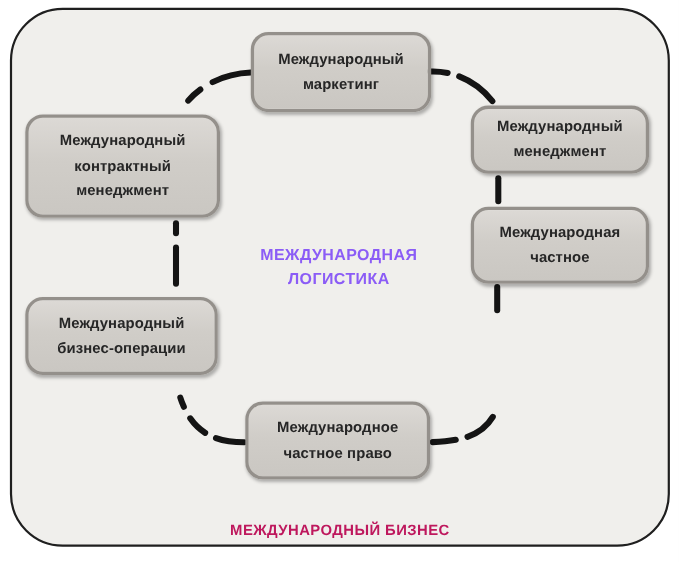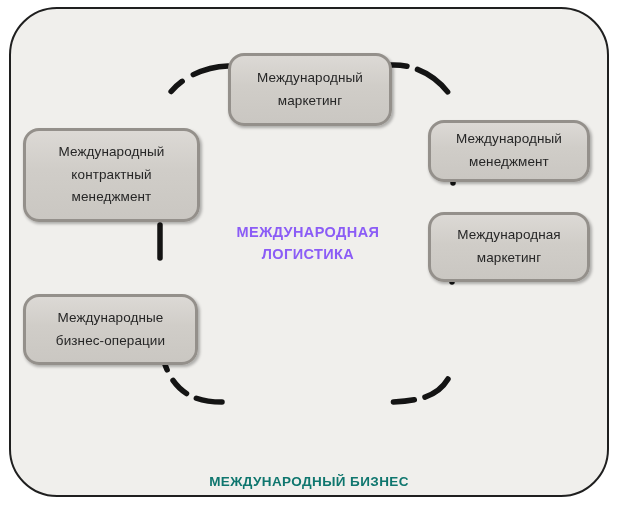--- a/index.html
+++ b/index.html
@@ -12,40 +12,39 @@
     background:#f0efec;border:2px solid #1f1f1f;border-radius:48px;
     box-sizing:border-box;
   }
   .connectors{position:absolute;left:0;top:0;width:617px;height:511px;pointer-events:none;}
   .node{
     position:absolute;display:flex;align-items:center;justify-content:center;
     text-align:center;box-sizing:border-box;padding:4px 8px;
     background:linear-gradient(180deg,#dcd9d5 0%,#d0cdc8 45%,#cac7c2 100%);
     border:3px solid #94908b;border-radius:16px;
     box-shadow:1.5px 2px 3px rgba(0,0,0,0.28);
-    font-weight:normal;font-size:13.5px;line-height:1.68;color:#262626;
+    font-weight:bold;font-size:13.5px;line-height:1.68;color:#262626;
     letter-spacing:0.1px;
-    margin-top:24px;
   }
   .node-marketing          {left:228px;top:29px;  width:164px;height:73px;}
   .node-financial          {left:23px; top:104px; width:177px;height:94px;}
   .node-management         {left:428px;top:96px;  width:162px;height:62px;}
   .node-trade              {left:428px;top:188px; width:162px;height:70px;}
   .node-contract           {left:423px;top:288px; width:170px;height:90px;}
   .node-private-law        {left:223px;top:365px; width:168px;height:71px;}
   .node-business-ops       {left:23px; top:270px; width:175px;height:71px;}
   .center-label{
     position:absolute;left:210px;top:221px;width:196px;
     text-align:center;font-weight:bold;font-size:14.5px;line-height:1.55;
     color:#8b5cf6;letter-spacing:0.4px;
   }
   .footer-label{
     position:absolute;left:9px;top:474px;width:600px;
     text-align:center;font-weight:bold;font-size:13.5px;
-    color:#0f766e;letter-spacing:0.4px;
+    color:#be185d;letter-spacing:0.4px;
   }
 </style>
 </head>
 <body>
 
 <div class="stage">
 
   <div class="frame"></div>
 
   <svg class="connectors" viewBox="0 0 617 511">
@@ -67,23 +66,24 @@
       <path d="M 160 225 L 160 258"></path>
     </g>
   </svg>
 
   <div class="node node-marketing">Международный маркетинг</div>
 
   <div class="node node-financial">Международный контрактный менеджмент</div>
 
   <div class="node node-management">Международный менеджмент</div>
 
-  <div class="node node-trade">Международная маркетинг</div>
+  <div class="node node-trade">Международная частное</div>
 
 
+  <div class="node node-private-law">Международное частное право</div>
 
-  <div class="node node-business-ops">Международные бизнес-операции</div>
+  <div class="node node-business-ops">Международный бизнес-операции</div>
 
   <div class="center-label">МЕЖДУНАРОДНАЯ ЛОГИСТИКА</div>
 
   <div class="footer-label">МЕЖДУНАРОДНЫЙ БИЗНЕС</div>
 
 </div>
 
 </body></html>

